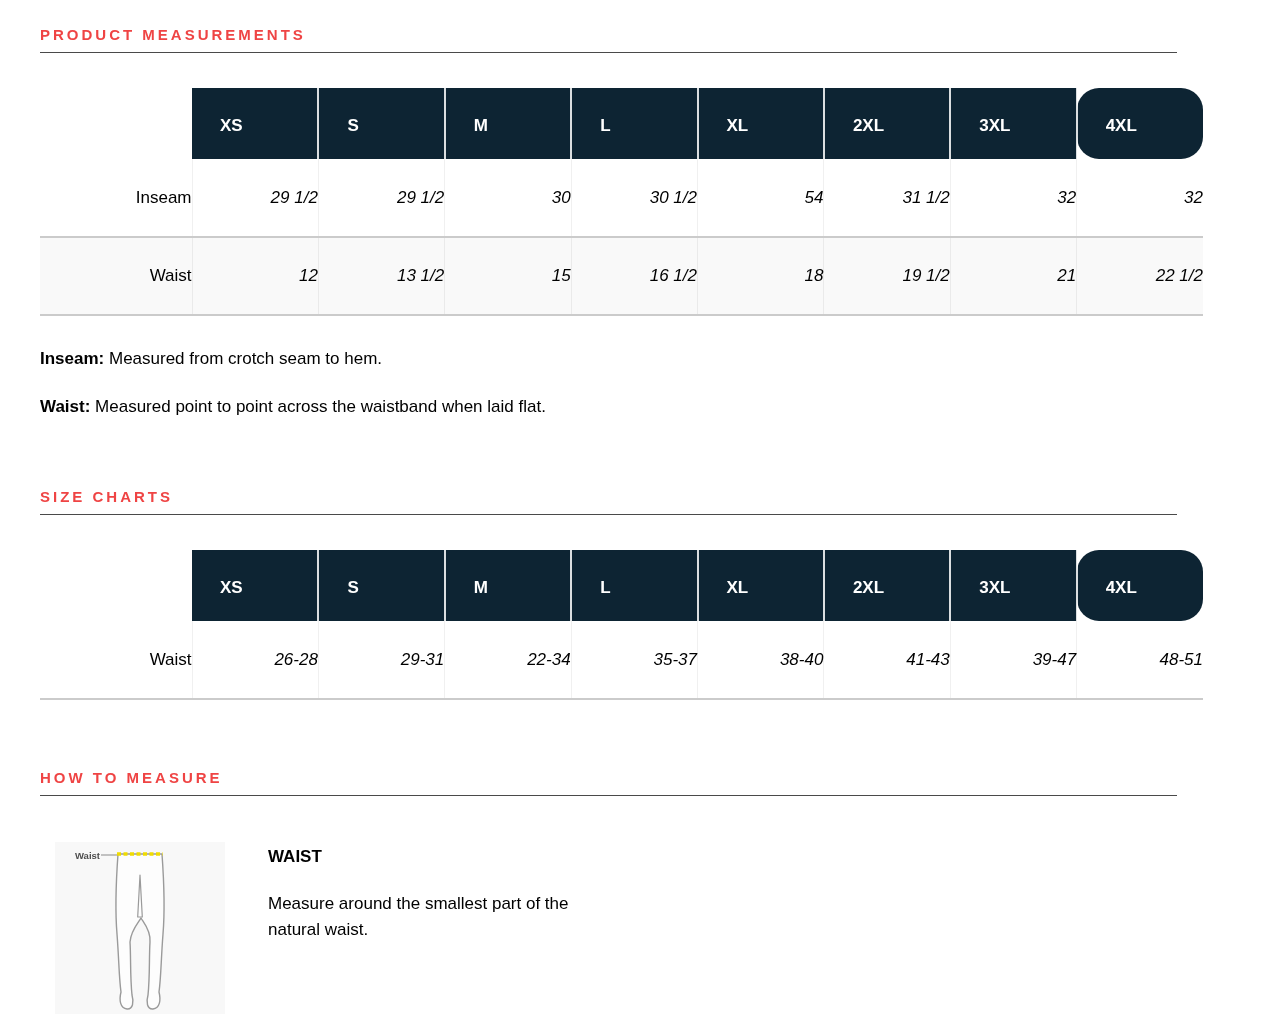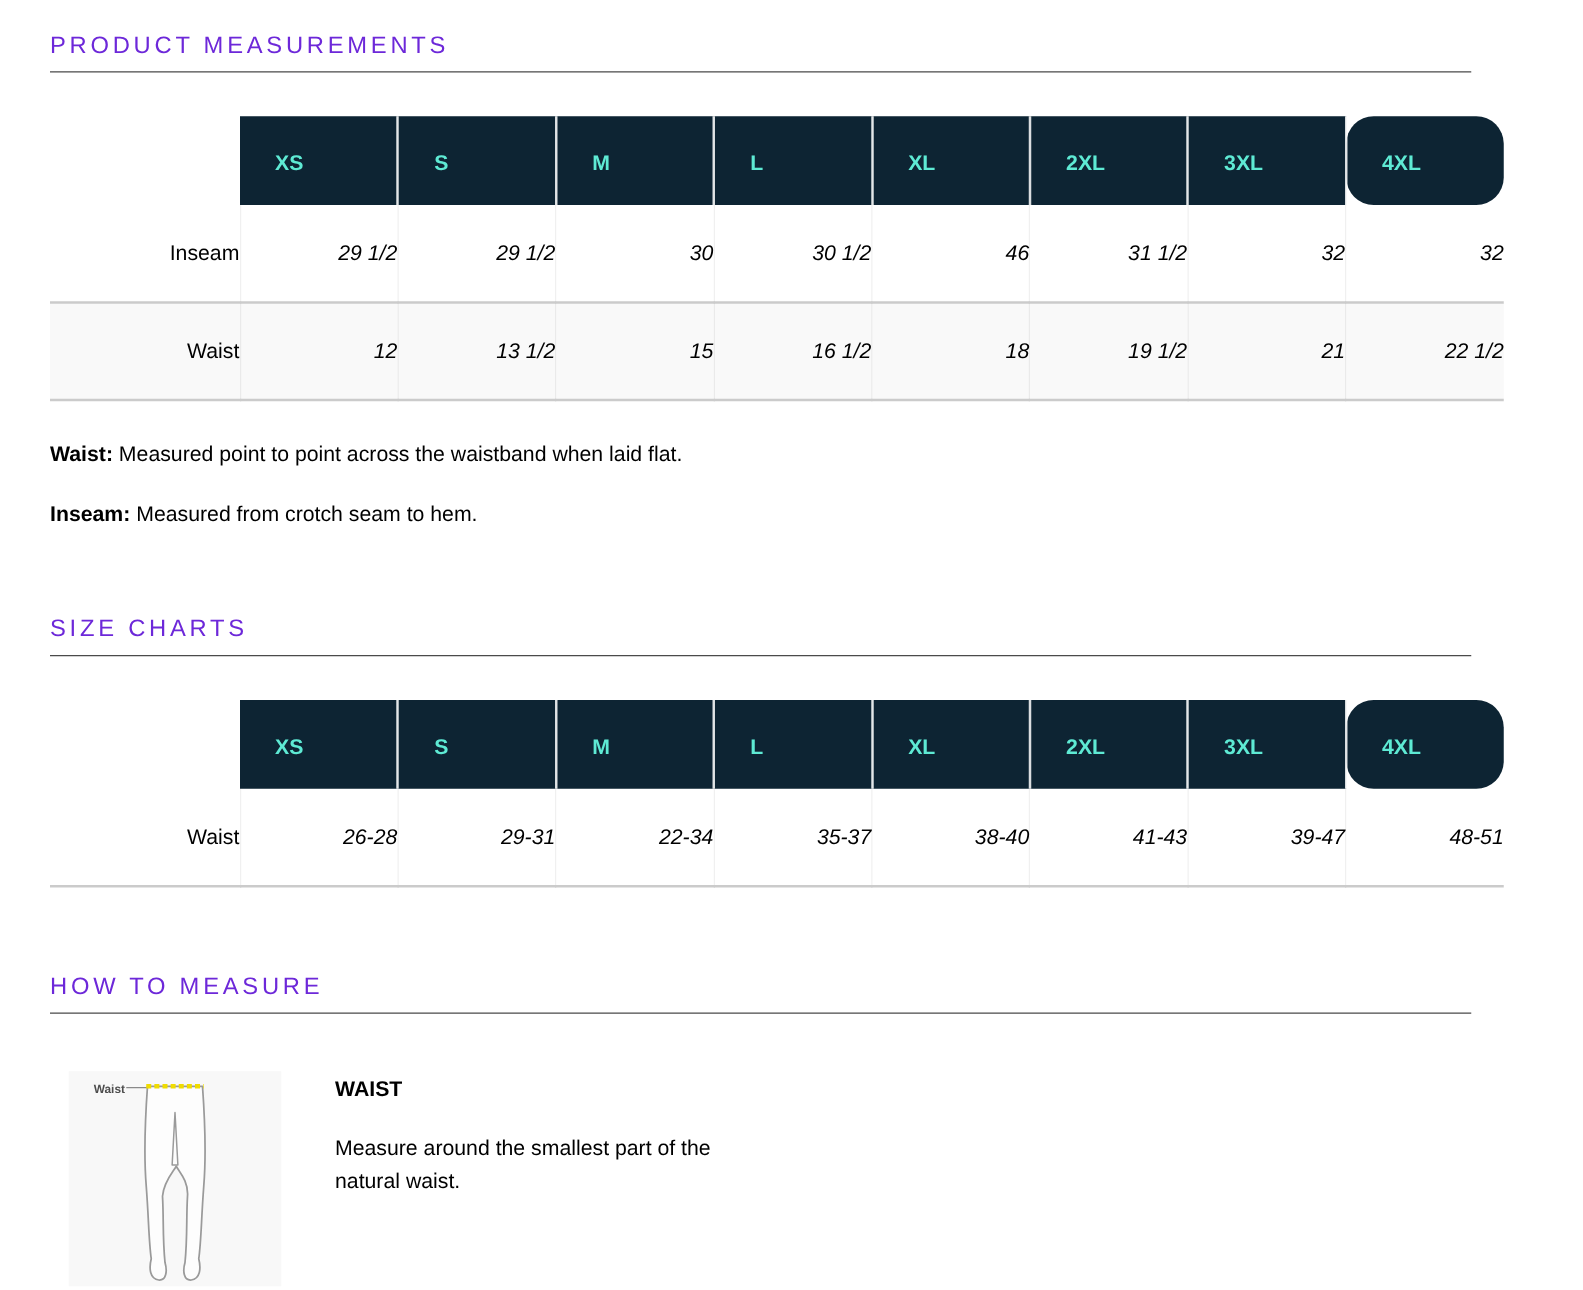--- a/index.html
+++ b/index.html
@@ -10,42 +10,42 @@
     font-family: "Liberation Sans", "DejaVu Sans", sans-serif;
     color: #000;
   }
   .page {
     padding: 26px 0 20px 40px;
     width: 1266px;
   }
 
   
   .sec-title {
-    font-size: 19px;
-    font-weight: 400;
+    font-size: 15px;
+    font-weight: 700;
     letter-spacing: 3px;
-    color: #6d28d9;
+    color: #ef4444;
     text-transform: uppercase;
     padding-bottom: 9px;
     border-bottom: 1px solid #4a4a4a;
     width: 1137px;
   }
 
   
   table.size-table {
     border-collapse: collapse;
     table-layout: fixed;
     width: 1163px;
     margin-top: 35px;
     font-size: 17px;
   }
   table.size-table col.label-col { width: 152px; }
   table.size-table thead th {
     background: #0d2433;
-    color: #5eead4;
+    color: #ffffff;
     font-weight: 700;
     text-align: left;
     vertical-align: middle;
     height: 71px;
     padding: 4px 0 0 28px;
     border-right: 2px solid rgba(255,255,255,0.85);
   }
   table.size-table thead th:last-child { border-right: none; border-radius: 22px; }
   table.size-table thead th.corner {
     background: #ffffff;
@@ -140,42 +140,42 @@
             <th>4XL</th>
           </tr>
         </thead>
         <tbody>
           <tr>
             <th class="rowlabel">Inseam</th>
             <td>29 1/2</td>
             <td>29 1/2</td>
             <td>30</td>
             <td>30 1/2</td>
-            <td>46</td>
+            <td>54</td>
             <td>31 1/2</td>
             <td>32</td>
             <td>32</td>
           </tr>
           <tr>
             <th class="rowlabel">Waist</th>
             <td>12</td>
             <td>13 1/2</td>
             <td>15</td>
             <td>16 1/2</td>
             <td>18</td>
             <td>19 1/2</td>
             <td>21</td>
             <td>22 1/2</td>
           </tr>
         </tbody>
       </table>
 
     <div class="notes">
+      <p class="note"><strong>Inseam:</strong><span> Measured from crotch seam to hem.</span></p>
       <p class="note"><strong>Waist:</strong><span> Measured point to point across the waistband when laid flat.</span></p>
-      <p class="note"><strong>Inseam:</strong><span> Measured from crotch seam to hem.</span></p>
     </div>
   </section>
 
   <section class="section-gap">
     <h2 class="sec-title">SIZE CHARTS</h2>
 
     <table class="size-table">
         <colgroup>
           <col class="label-col">
           <col>

